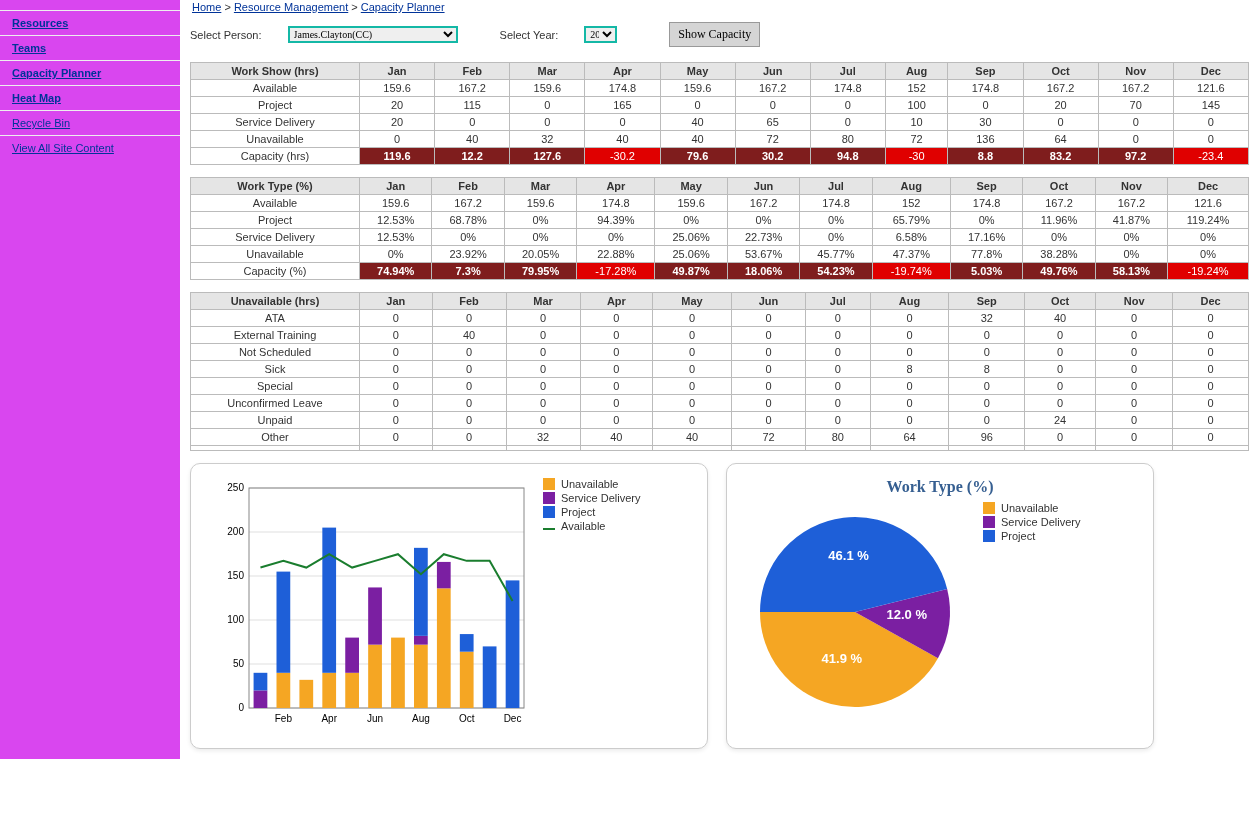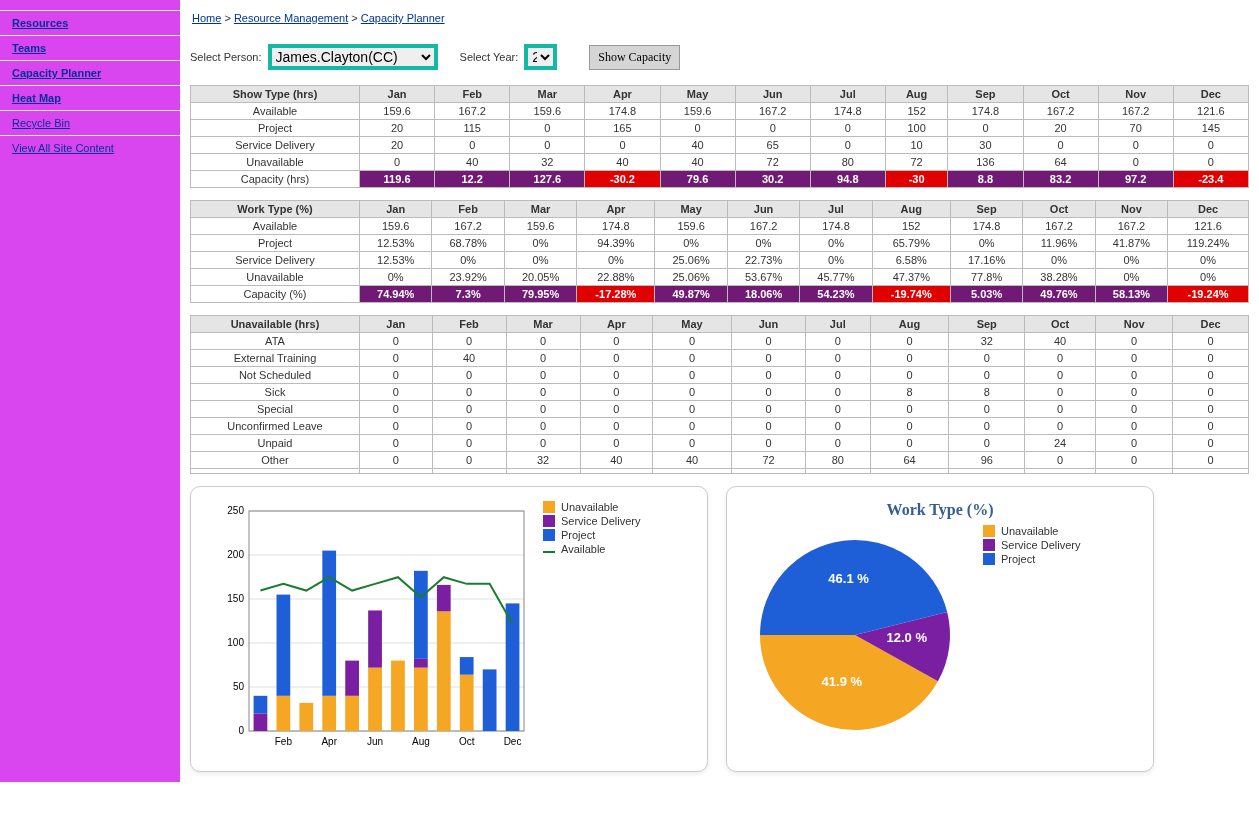--- a/index.html
+++ b/index.html
@@ -1,31 +1,31 @@
 <!DOCTYPE html>
 <html><head>
 <meta charset="utf-8">
 <style>
 body{margin:0;font-family:Tahoma,Verdana,Arial,sans-serif;font-size:11px;color:#333;background:#fff}
 .layout{display:flex}
 .sidebar{width:180px;padding:10px 0;background:#d946ef}
 .sidebar a{display:block;padding:6px 12px;text-decoration:underline;color:#003399;font-weight:bold;border-top:1px solid #eee}
 .sidebar a.sub{font-weight:normal;color:#003399}
 .main{flex:1;padding:0 10px 10px}
-.crumbs{padding:12px 2px}
+.crumbs{padding:1px 2px}
 .crumbs a{color:#003399;text-decoration:underline}
-.controls{display:flex;align-items:center;gap:2px;margin:8px 0 15px}
+.controls{display:flex;align-items:center;gap:22px;margin:8px 0 15px}
 .controls label{margin-right:4px}
-.controls select{font-family:Liberation Sans, sans-serif;font-size:14px;border:4px solid #14b8a6}
+.controls select{font-family:Liberation Serif, serif;font-size:10px;border:2px solid #14b8a6}
 .btn{background:#d5d5d5;border:1px solid #999;padding:4px 8px;font-family:Verdana;font-size:12px;cursor:pointer}
 table.grid{border-collapse:collapse;width:100%;margin-bottom:12px;background:#fff}
 table.grid th,table.grid td{border:1px solid #bbb;padding:2px 4px;text-align:center;font-size:11px}
 table.grid th{background:#e5e5e5;font-weight:bold}
-table.grid td.cap-pos{background:#701a75;color:#fff;font-weight:bold}
-table.grid td.cap-neg{background:#e00000;color:#fff;font-weight:bold}
+table.grid td.cap-pos{background:#7f1d1d;color:#fff;font-weight:bold}
+table.grid td.cap-neg{background:#e00000;color:#fff;font-weight:normal}
 .charts{display:flex;gap:18px;margin-top:6px}
 .chartcard{border:1px solid #ccc;border-radius:10px;padding:14px 18px 10px;background:#fff;box-shadow:0 2px 4px rgba(0,0,0,.08)}
 .barcard{width:480px}
 .piecard{width:390px}
 .pietitle{text-align:center;font-family:Verdana;font-size:16px;color:#365f91;font-weight:bold;margin-bottom:6px}
 .legend{display:flex;flex-direction:column;gap:2px;font-size:11px}
 .lg{display:flex;align-items:center;gap:6px}
 .sw{width:12px;height:12px;display:inline-block}
 </style>
 </head>
@@ -46,21 +46,21 @@
    <label>Select Person:</label>
    <select id="personSel" style="width:170px"><option>James.Clayton(CC)</option></select>
    <label style="margin-left:20px">Select Year:</label>
    <select id="yearSel" style="width:33px"><option>2010</option></select>
    <button class="btn" style="margin-left:30px">Show Capacity</button>
   </div>
   <div id="tables">
         <table class="grid">
           <tbody>
             <tr>
-              <th style="width:160px">Show Type (hrs)</th>
+              <th style="width:160px">Work Show (hrs)</th>
               <th>Jan</th>
               <th>Feb</th>
               <th>Mar</th>
               <th>Apr</th>
               <th>May</th>
               <th>Jun</th>
               <th>Jul</th>
               <th>Aug</th>
               <th>Sep</th>
               <th>Oct</th>

